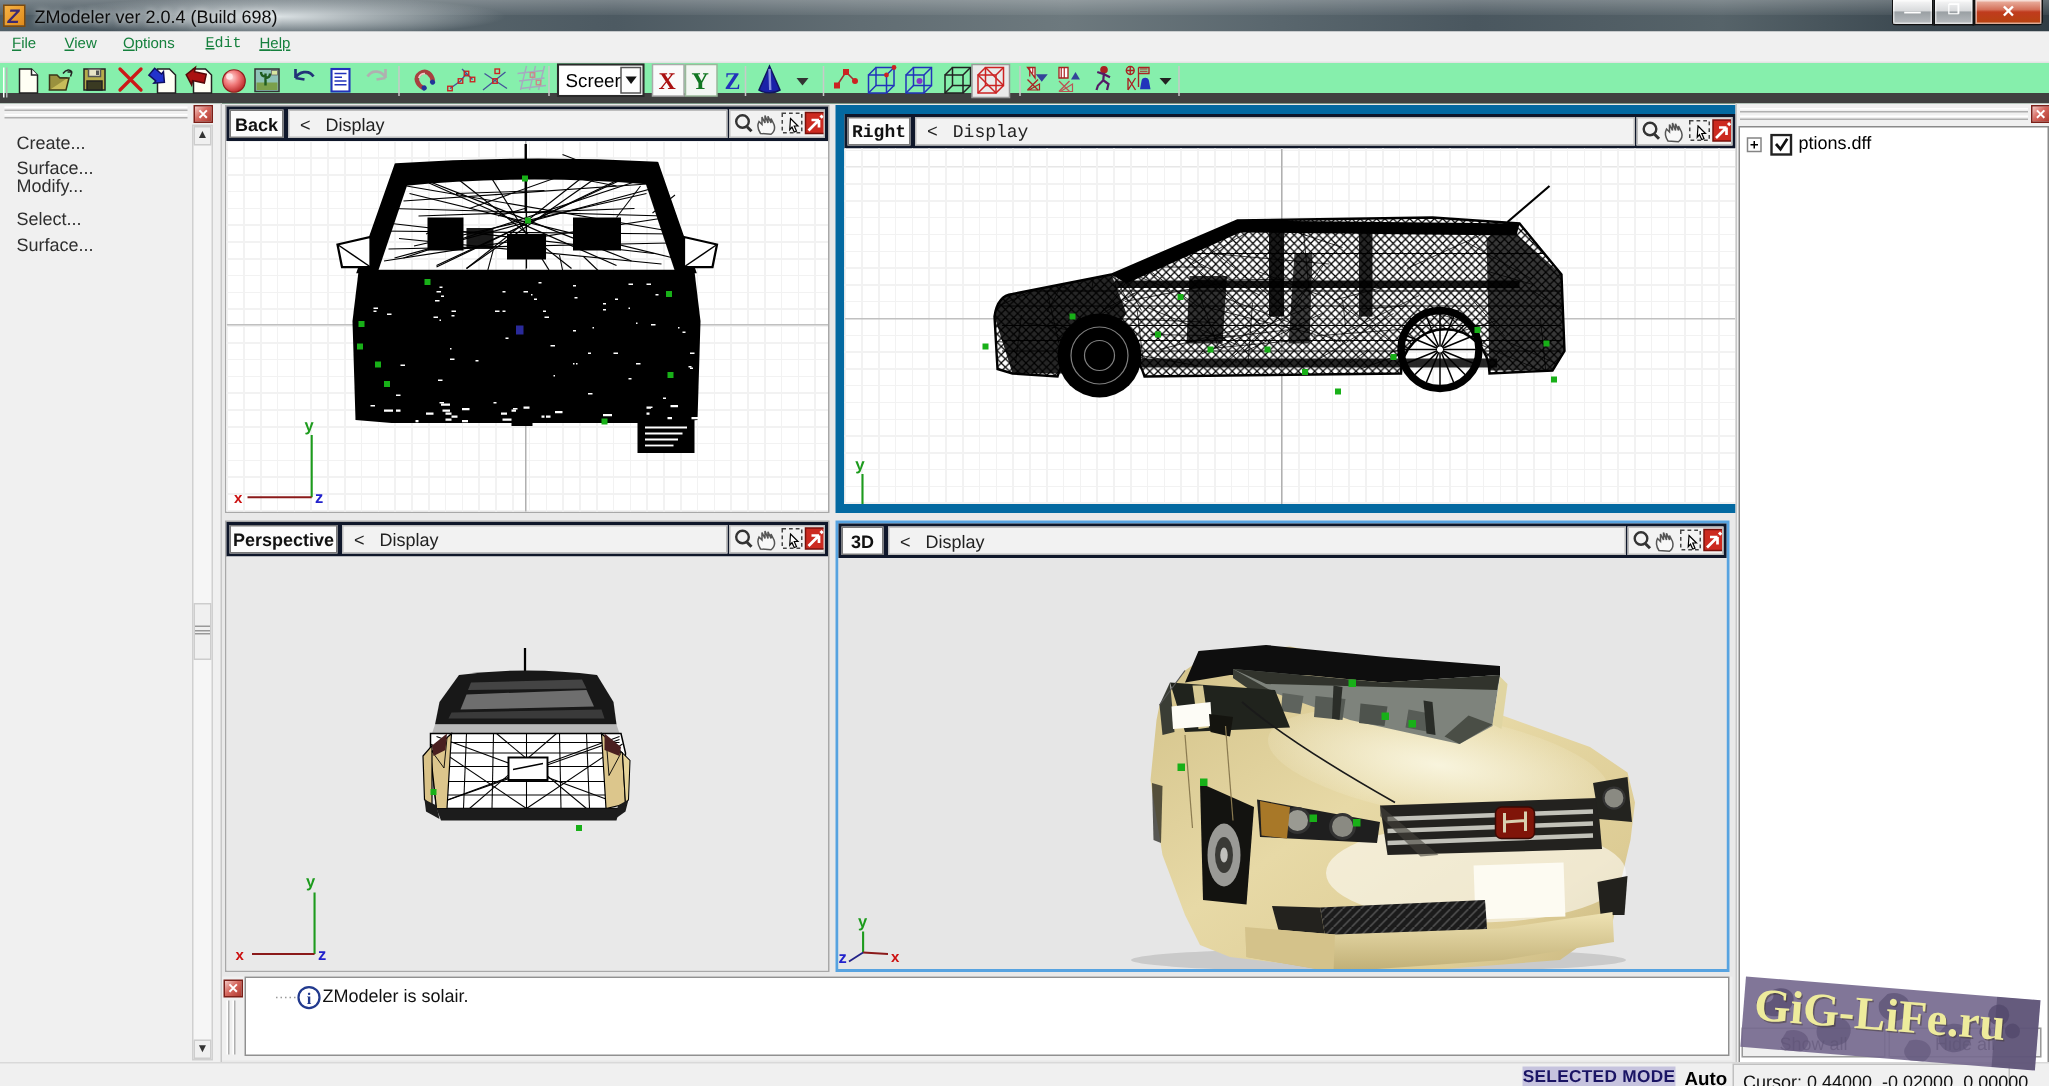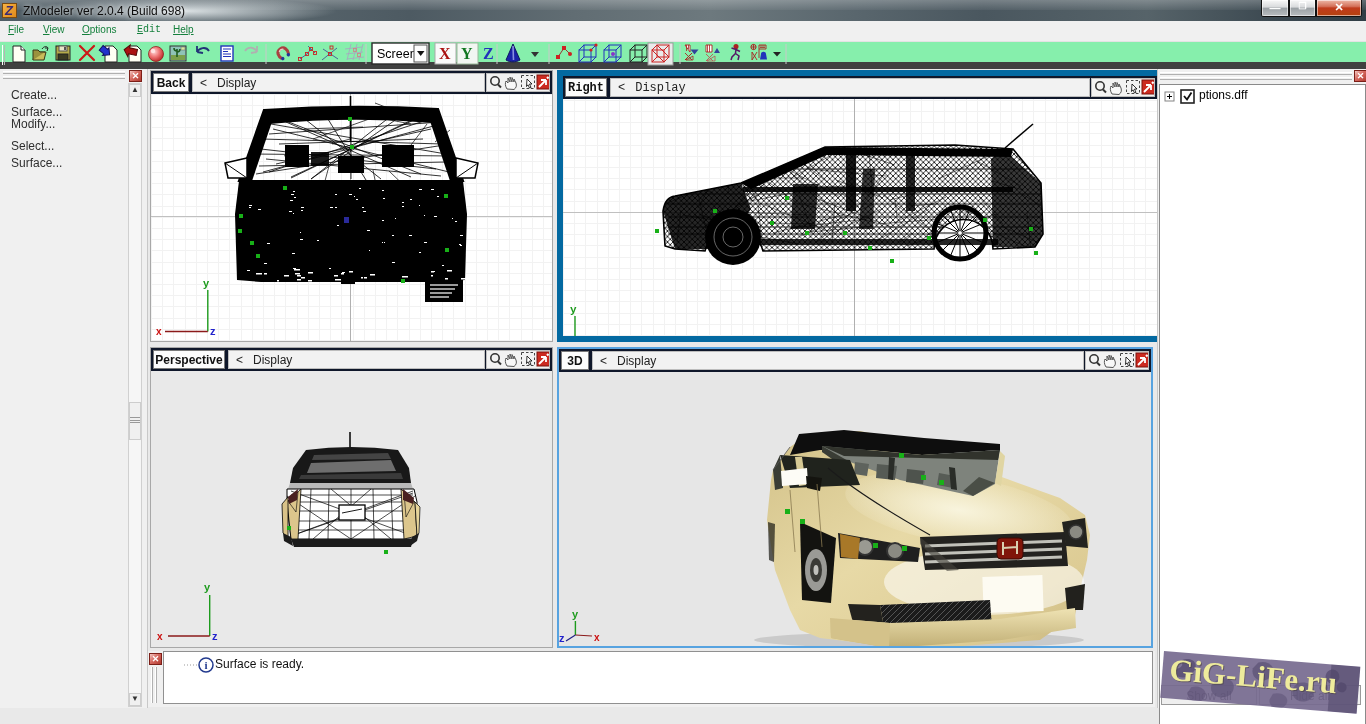--- a/index.html
+++ b/index.html
@@ -881,24 +881,30 @@
   <div id="logpanel" class="abs">
     <div class="redx" style="left:1px; top:2px;">✕</div>
     <div style="position:absolute; left:3px; top:16px; width:2px; height:36px; border-left:1px solid #fff; border-right:1px solid #b0b0b0;"></div>
     <div style="position:absolute; left:7px; top:16px; width:2px; height:36px; border-left:1px solid #fff; border-right:1px solid #b0b0b0;"></div>
     <div id="logbox">
       <svg width="60" height="20" style="position:absolute;left:20px;top:3px;">
         <path d="M0 10 H14" stroke="#999" stroke-dasharray="1,2"></path>
         <circle cx="22" cy="10" r="7" fill="#fff" stroke="#223a8e" stroke-width="1.5"></circle>
         <text x="22" y="14" text-anchor="middle" font-size="11" font-weight="bold" fill="#223a8e" font-family="Liberation Serif">i</text>
       </svg>
-      <div style="position:absolute; left:51px; top:5px;">Surface is ready.</div>
+      <div style="position:absolute; left:51px; top:5px;">ZModeler is solair.</div>
     </div>
   </div>
 
+  <div id="statusbar" class="abs">
+    <div style="position:absolute; left:1015px; top:2px; width:102px; height:16px; background:#c6c3de; color:#1a1464; font-weight:bold; text-align:center; white-space:nowrap; font-size:11.5px; letter-spacing:0.2px; padding-top:1px;">SELECTED MODE</div>
+    <div style="position:absolute; left:1123px; top:3px; font-weight:bold; color:#000; font-size:12.5px;">Auto</div>
+    <div style="position:absolute; left:1155px; top:0px; width:185px; height:16px; border:1px solid #c0c0c0; background:#f0f0f0;"></div>
+    <div style="position:absolute; left:1162px; top:5px; color:#111; font-size:12px; white-space:nowrap;">Cursor: 0.44000, -0.02000, 0.00000</div>
+  </div>
 
   <div id="wm" class="abs"><svg width="197" height="47">
 <g fill="#5d5376" opacity="0.9">
 <path d="M18 8 C28 2 38 10 30 20 C24 28 10 26 8 16 C16 18 22 14 18 8 Z"></path>
 <path d="M55 25 C65 18 78 26 70 38 C60 46 48 40 50 30 Z" opacity="0.7"></path>
 <path d="M95 4 C105 0 115 8 108 18 C100 26 88 20 90 10 Z" opacity="0.8"></path>
 <path d="M135 22 C147 16 158 26 150 36 C140 44 128 36 132 26 Z" opacity="0.7"></path>
 <circle cx="170" cy="12" r="7"></circle>
           <circle cx="180" cy="22" r="5"></circle>
           <circle cx="162" cy="24" r="4"></circle>

